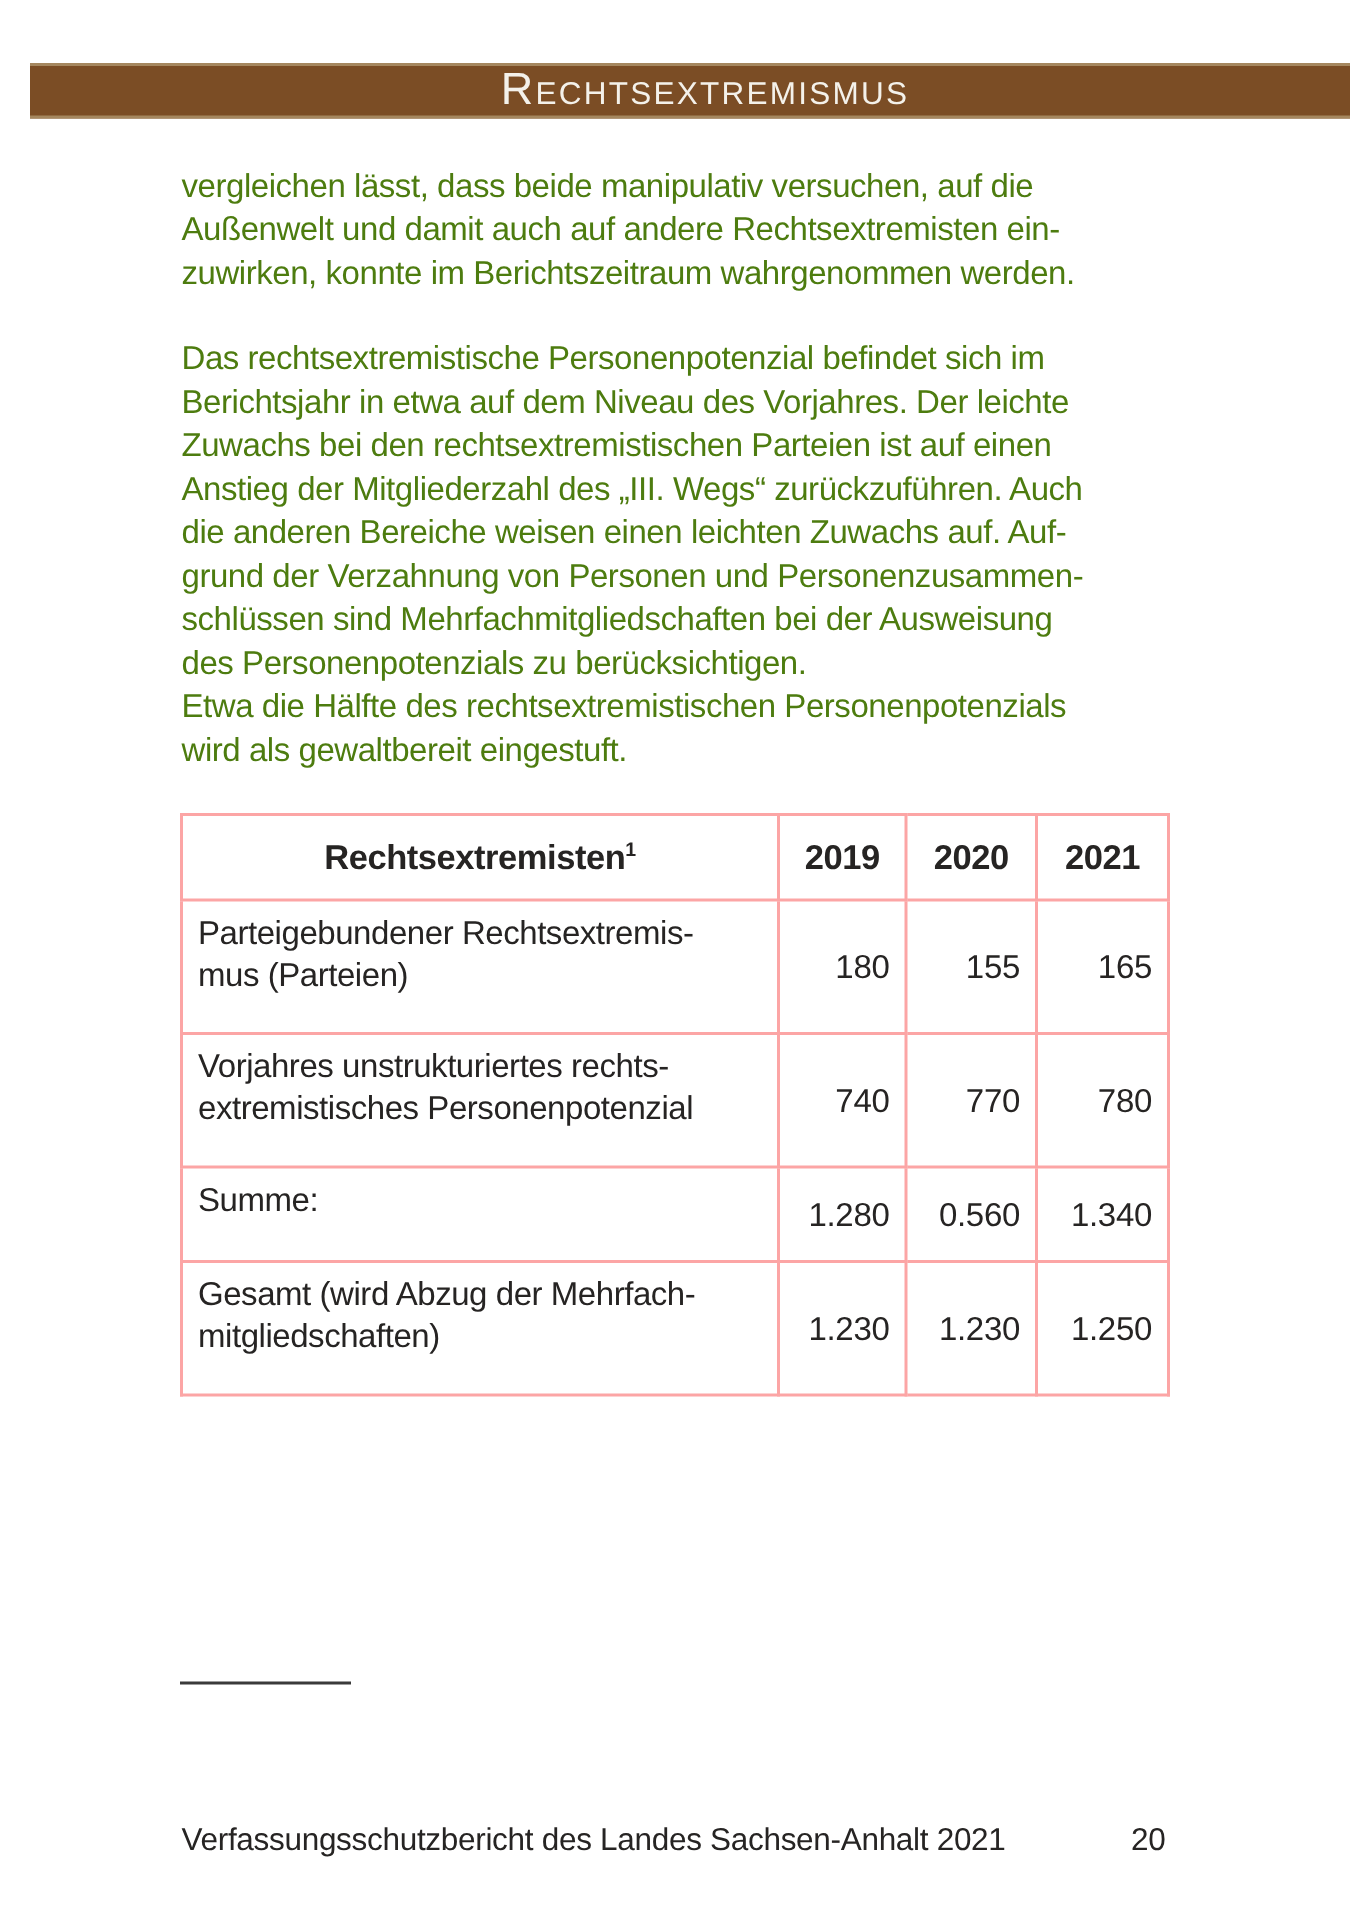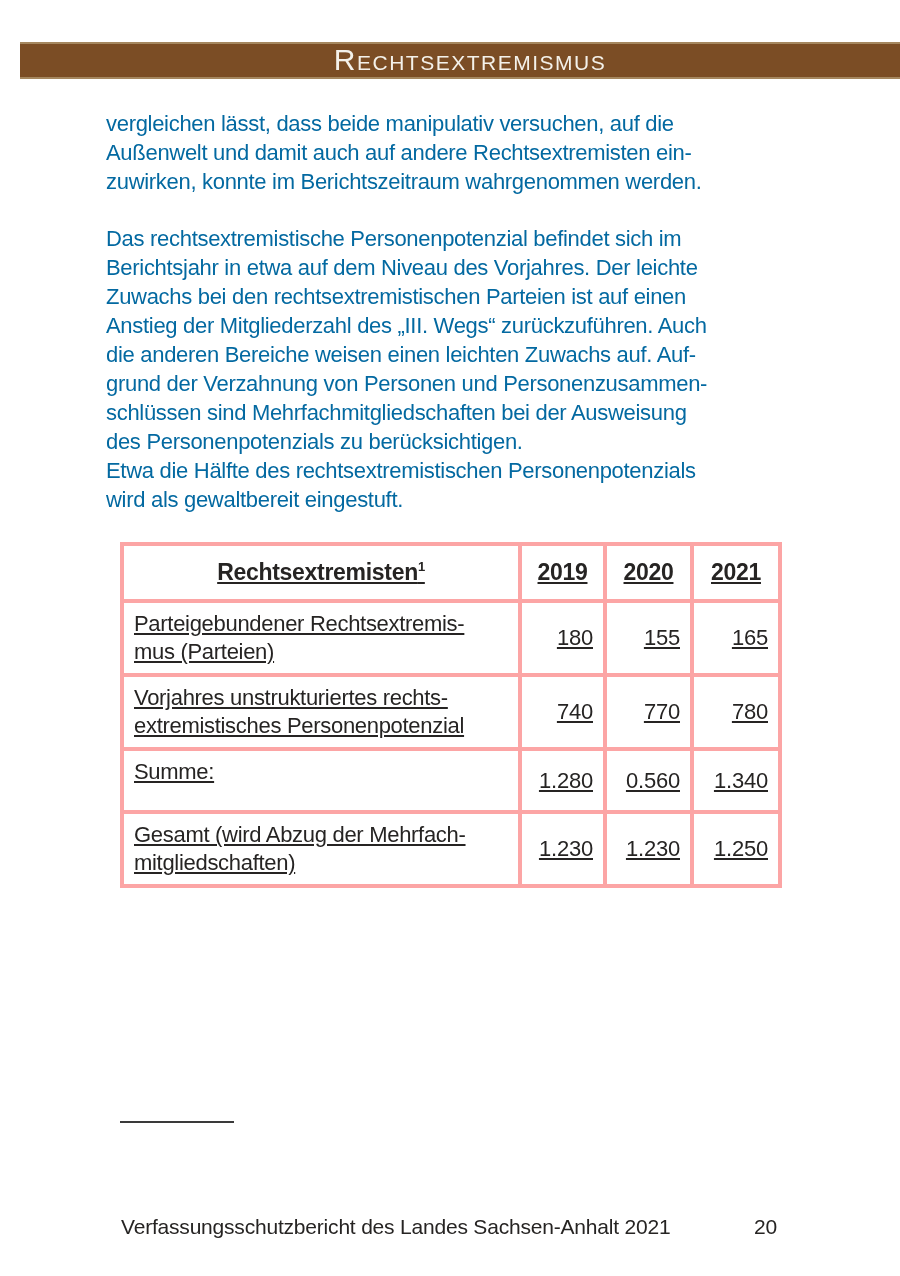--- a/index.html
+++ b/index.html
@@ -32,54 +32,54 @@
     font-variant: small-caps;
     letter-spacing: 1.5px;
     color: #f4f1ea;
     line-height: 1;
     padding-bottom: 2px;
   }
 
   
   .para {
     position: absolute;
-    left: 106px;
+    left: 121px;
     font-size: 22px;
     line-height: 29px;
     letter-spacing: -0.3px;
     white-space: pre;
-    color: #0369a1;
+    color: #4d7c0f;
   }
   .p1 { top: 109px; }
   .p2 { top: 224px; }
 
   
   table.stats {
     position: absolute;
     left: 120px; top: 542px;
     border-collapse: collapse;
     table-layout: fixed;
     font-size: 22px;
     color: #262423;
   }
-  table.stats th, table.stats td { border: 4px solid #fca5a5; text-decoration: underline; }
+  table.stats th, table.stats td { border: 2px solid #fca5a5; }
   table.stats thead tr { height: 57px; }
   table.stats thead th {
     font-weight: bold;
     font-size: 23px;
     text-align: center;
     vertical-align: middle;
     letter-spacing: -0.3px;
   }
   table.stats tbody tr { height: 71px; }
   table.stats tbody tr.tall { height: 63px; }
   td.lbl {
     text-align: left;
     vertical-align: top;
-    padding: 7px 8px 7px 10px;
+    padding: 7px 8px 24px 10px;
     white-space: pre;
     line-height: 28px;
     letter-spacing: -0.3px;
   }
   td.val {
     text-align: right;
     vertical-align: middle;
     padding-right: 10px;
     letter-spacing: -0.2px;
   }

